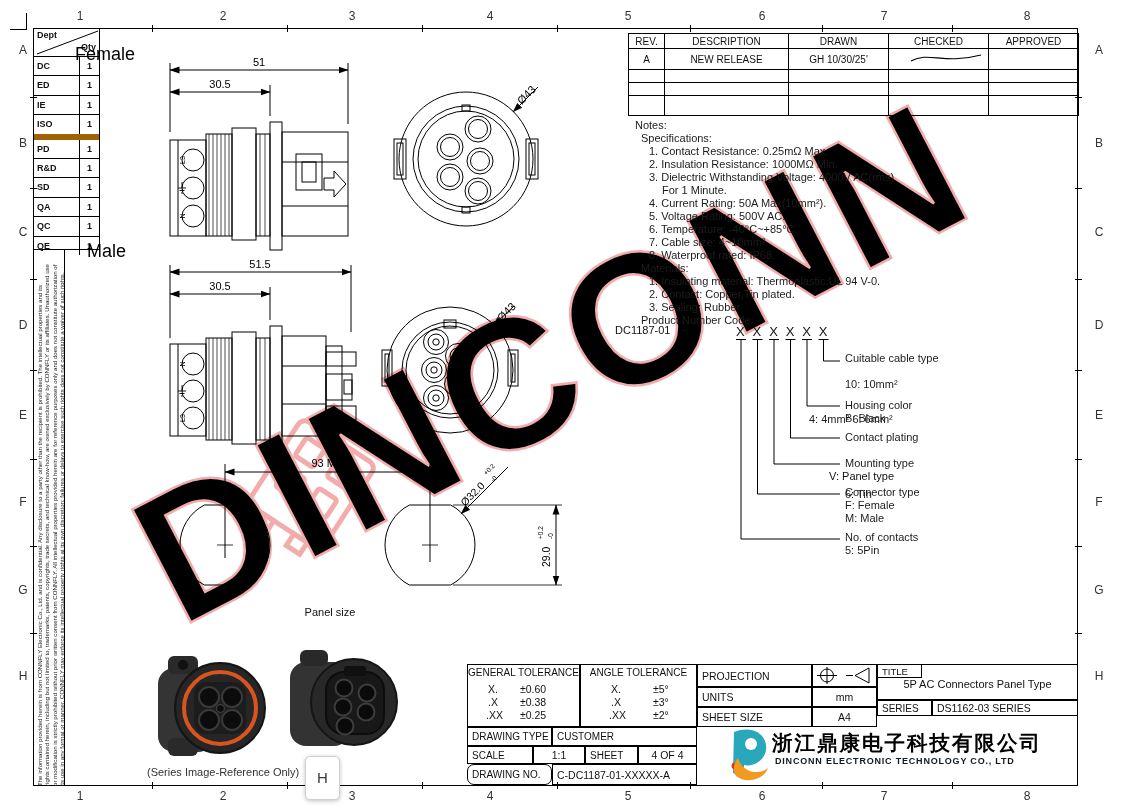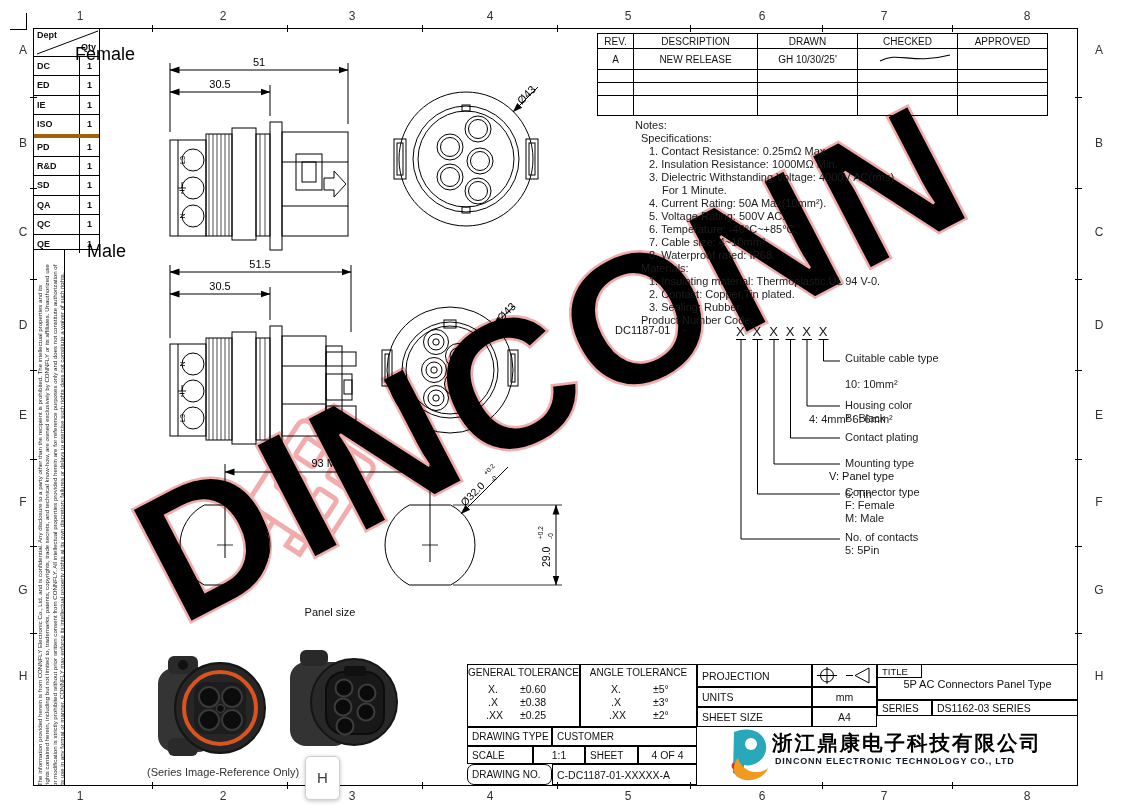--- a/index.html
+++ b/index.html
@@ -126,21 +126,21 @@
         <span style="flex:1;text-align:center;line-height:18px;">1</span>
       </div>
     <div style="display:flex;height:18.4px;border-bottom:1px solid #000;font-size:9px;font-weight:bold;">
         <span style="width:42px;border-right:1px solid #000;padding-left:3px;line-height:18px;">ED</span>
         <span style="flex:1;text-align:center;line-height:18px;">1</span>
       </div>
     <div style="display:flex;height:18.4px;border-bottom:1px solid #000;font-size:9px;font-weight:bold;">
         <span style="width:42px;border-right:1px solid #000;padding-left:3px;line-height:18px;">IE</span>
         <span style="flex:1;text-align:center;line-height:18px;">1</span>
       </div>
-    <div style="display:flex;height:18.4px;border-bottom:4px solid #a16207;font-size:9px;font-weight:bold;">
+    <div style="display:flex;height:18.4px;border-bottom:6px solid #a16207;font-size:9px;font-weight:bold;">
         <span style="width:42px;border-right:1px solid #000;padding-left:3px;line-height:18px;">ISO</span>
         <span style="flex:1;text-align:center;line-height:18px;">1</span>
       </div>
     <div style="display:flex;height:18.4px;border-bottom:1px solid #000;font-size:9px;font-weight:bold;">
         <span style="width:42px;border-right:1px solid #000;padding-left:3px;line-height:18px;">PD</span>
         <span style="flex:1;text-align:center;line-height:18px;">1</span>
       </div>
     <div style="display:flex;height:18.4px;border-bottom:1px solid #000;font-size:9px;font-weight:bold;">
         <span style="width:42px;border-right:1px solid #000;padding-left:3px;line-height:18px;">R&amp;D</span>
         <span style="flex:1;text-align:center;line-height:18px;">1</span>
@@ -165,21 +165,21 @@
 
   <div class="abs" style="left:33px;top:250px;width:31px;height:536px;border-right:1px solid #000;z-index:2;">
     <div style="position:absolute;left:3px;top:0;width:536px;height:30px;transform-origin:0 0;transform:rotate(-90deg) translateX(-536px);font-size:6.1px;line-height:7.3px;color:#222;text-align:justify;">
       <div>The information provided herein is from CONNFLY Electronic Co., Ltd. and is confidential. Any disclosure to a party other than the recipient is prohibited. The intellectual properties and its</div>
       <div>rights contained herein, including but not limited to, trademarks, patents, copyrights, trade secrets, and technical know-how, are owned exclusively by CONNFLY or its affiliates. Unauthorized use</div>
       <div>or modification is strictly prohibited without prior written consent from CONNFLY. All intellectual properties provided herein are for reference purposes only and does not constitute authorization of</div>
       <div>its use in any format or manner. CONNFLY may enforce its intellectual property rights at its own discretion; failures or delays to exercise such rights does not constitute a waiver of such rights.</div>
     </div>
   </div>
 
-  <table style="position:absolute;left:597px;top:33px;width:450px;border-collapse:collapse;z-index:2;table-layout:fixed;">
+  <table style="position:absolute;left:628px;top:33px;width:450px;border-collapse:collapse;z-index:2;table-layout:fixed;">
     <colgroup>
         <col style="width:36px">
         <col style="width:124px">
         <col style="width:100px">
         <col style="width:100px">
         <col style="width:90px">
       </colgroup>
     <tbody>
         <tr style="height:15px;">
       <td style="border:1px solid #000;font-size:10px;text-align:center;">REV.</td>

